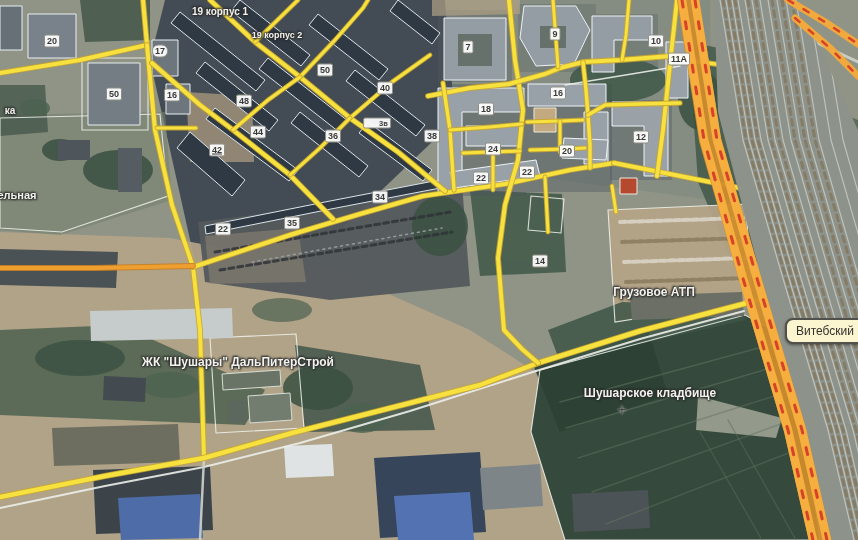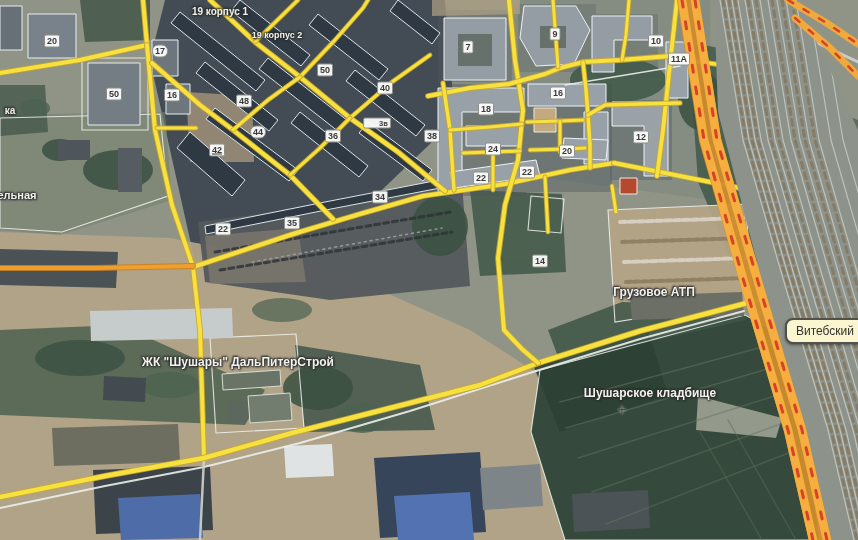--- a/index.html
+++ b/index.html
@@ -249,21 +249,21 @@
   <div class="overlay" id="overlay">
     <div class="tooltip" id="tooltip" style="left: 785px; top: 318px;">Витебский п</div>
     <div class="cursor" id="cursor" style="left: 622px; top: 410px;">+</div>
   <div class="badge" style="left: 52px; top: 41px;">20</div>
       <div class="badge" style="left: 114px; top: 94px;">50</div>
       <div class="badge" style="left: 160px; top: 51px; border-radius: 6px;">17</div>
       <div class="badge" style="left: 172px; top: 95px;">16</div>
       <div class="badge" style="left: 244px; top: 81px; margin-top: 20px;">48</div>
       <div class="badge" style="left: 325px; top: 70px;">50</div>
       <div class="badge" style="left: 385px; top: 88px;">40</div>
-      <div class="badge" style="left: 258px; top: 132px; border-radius: 6px;">44</div>
+      <div class="badge" style="left: 258px; top: 132px;">44</div>
       <div class="badge" style="left: 217px; top: 150px; text-decoration: underline;">42</div>
       <div class="badge small" style="left: 377px; top: 123px; padding-left: 15px;">3в</div>
       <div class="badge" style="left: 333px; top: 136px;">36</div>
       <div class="badge" style="left: 388px; top: 136px; margin-left: 44px;">38</div>
       <div class="badge" style="left: 380px; top: 197px;">34</div>
       <div class="badge" style="left: 292px; top: 223px;">35</div>
       <div class="badge" style="left: 223px; top: 229px;">22</div>
       <div class="badge" style="left: 468px; top: 47px;">7</div>
       <div class="badge" style="left: 555px; top: 34px;">9</div>
       <div class="badge" style="left: 656px; top: 41px;">10</div>

